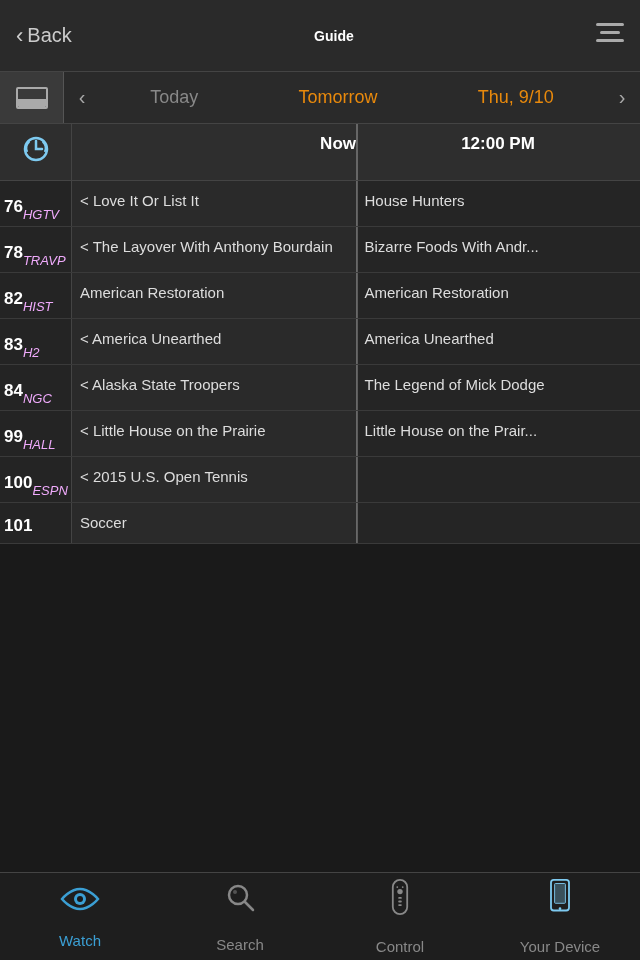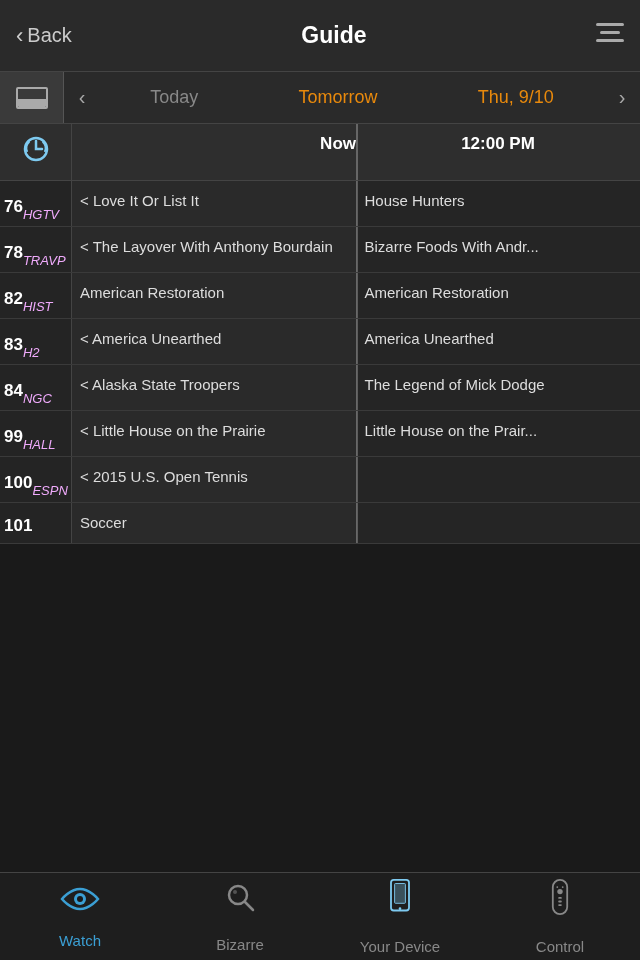--- a/index.html
+++ b/index.html
@@ -26,21 +26,21 @@
     .header-back {
       display: flex;
       align-items: center;
       gap: 4px;
       color: #ccc;
       font-size: 20px;
       cursor: pointer;
     }
     .header-title {
       color: #fff;
-      font-size: 23px;
+      font-size: 14px;
       font-weight: 600;
     }
     .header-icon {
       color: #aaa;
       font-size: 22px;
     }
 
     
     .date-nav {
       display: flex;
@@ -420,40 +420,40 @@
     <span class="nav-label">Watch</span>
   </div>
   <div class="nav-item">
     <span class="search-nav-icon">
       <svg viewBox="0 0 32 32" fill="none">
         <circle cx="14" cy="14" r="9" stroke="#888" stroke-width="2.5"></circle>
         <line x1="21" y1="21" x2="29" y2="29" stroke="#888" stroke-width="2.5" stroke-linecap="round"></line>
         <circle cx="11" cy="11" r="2" fill="#888" opacity="0.5"></circle>
       </svg>
     </span>
-    <span class="nav-label">Bizarre</span>
-  </div>
-  <div class="nav-item">
-    <span class="device-icon">
-      <svg viewBox="0 0 28 40" fill="none">
-        <rect x="4" y="1" width="20" height="34" rx="3" stroke="#7ecaf0" stroke-width="2"></rect>
-        <rect x="8" y="5" width="12" height="22" rx="1" fill="#7ecaf0" opacity="0.3"></rect>
-        <rect x="8" y="5" width="12" height="22" rx="1" stroke="#7ecaf0" stroke-width="1"></rect>
-        <circle cx="14" cy="33" r="1.5" fill="#7ecaf0"></circle>
-      </svg>
-    </span>
-    <span class="nav-label">Your Device</span>
+    <span class="nav-label">Search</span>
   </div>
   <div class="nav-item">
     <span class="remote-icon">
       <svg viewBox="0 0 28 40" fill="none">
         <rect x="6" y="1" width="16" height="38" rx="8" stroke="#888" stroke-width="2"></rect>
         <circle cx="14" cy="14" r="3" fill="#888"></circle>
         <rect x="12" y="20" width="4" height="2" rx="1" fill="#888"></rect>
         <rect x="12" y="24" width="4" height="2" rx="1" fill="#888"></rect>
         <rect x="12" y="28" width="4" height="2" rx="1" fill="#888"></rect>
         <rect x="10" y="8" width="2" height="2" rx="1" fill="#888"></rect>
         <rect x="16" y="8" width="2" height="2" rx="1" fill="#888"></rect>
       </svg>
     </span>
     <span class="nav-label">Control</span>
   </div>
+  <div class="nav-item">
+    <span class="device-icon">
+      <svg viewBox="0 0 28 40" fill="none">
+        <rect x="4" y="1" width="20" height="34" rx="3" stroke="#7ecaf0" stroke-width="2"></rect>
+        <rect x="8" y="5" width="12" height="22" rx="1" fill="#7ecaf0" opacity="0.3"></rect>
+        <rect x="8" y="5" width="12" height="22" rx="1" stroke="#7ecaf0" stroke-width="1"></rect>
+        <circle cx="14" cy="33" r="1.5" fill="#7ecaf0"></circle>
+      </svg>
+    </span>
+    <span class="nav-label">Your Device</span>
+  </div>
 </div>
 
 </body></html>

